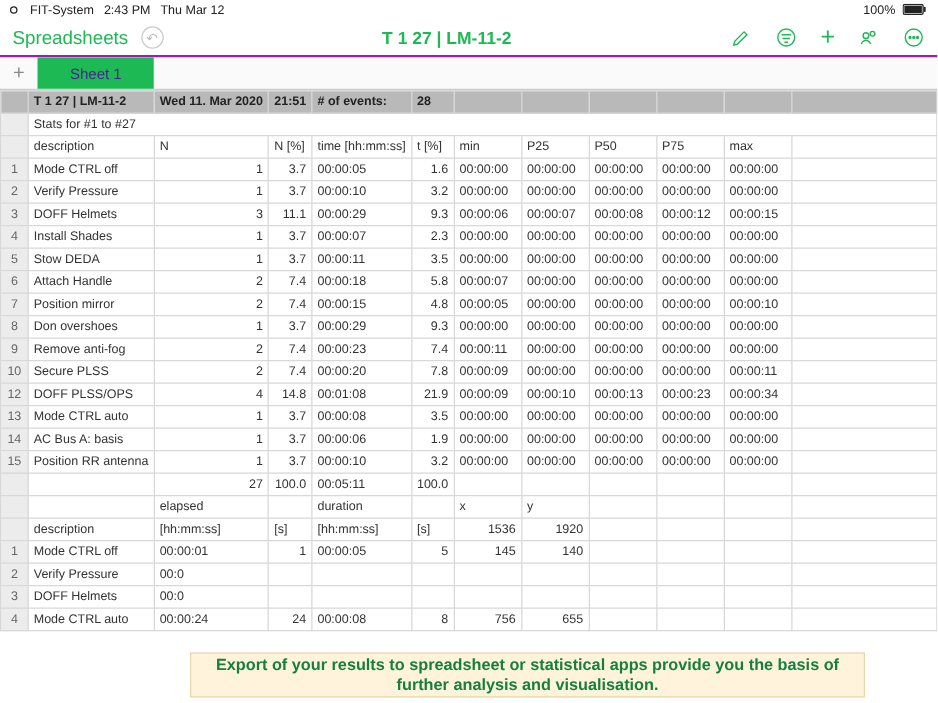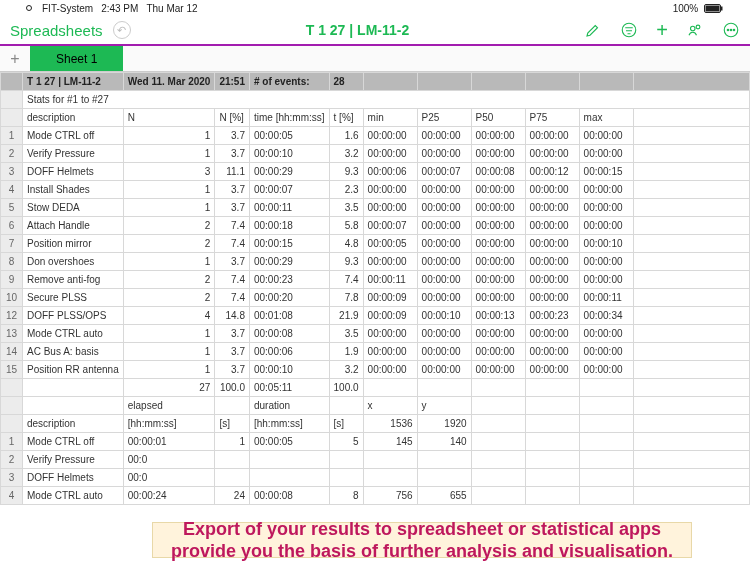--- a/index.html
+++ b/index.html
@@ -1,41 +1,41 @@
 <!DOCTYPE html>
 <html><head>
 <meta charset="utf-8">
 <style>
   * { box-sizing: border-box; margin: 0; padding: 0; }
   body { font-family: -apple-system, "Helvetica Neue", Arial, sans-serif; font-size: 11px; color: #333; width: 750px; height: 562px; background: #fff; overflow: hidden; }
-  .statusbar { height: 16px; display: flex; align-items: center; padding: 0 26px; font-size: 10px; color: #222; background: #fff; }
+  .statusbar { height: 16px; display: flex; align-items: center; padding: 0 8px; font-size: 10px; color: #222; background: #fff; }
   .statusbar .left { display: flex; gap: 8px; align-items: center; }
   .statusbar .right { margin-left: auto; }
   .dot { width: 6px; height: 6px; border-radius: 50%; border: 1px solid #222; display:inline-block; margin-right:2px; }
   .toolbar { height: 30px; border-bottom: 2px solid #a21caf; display: flex; align-items: center; padding: 0 10px; gap: 10px; }
   .tb-left { color: #1db954; font-size: 15px; font-weight: 500; }
   .tb-undo { width:18px;height:18px;border:1px solid #ccc;border-radius:50%;display:flex;align-items:center;justify-content:center;color:#bbb;font-size:11px;}
   .tb-center { flex: 1; text-align: center; color: #1db954; font-weight: 600; font-size: 14px; }
   .tb-right { display:flex;gap:18px;align-items:center;}
   .tb-icon { width:18px;height:18px;display:flex;align-items:center;justify-content:center;}
   .tb-icon svg { width:18px;height:18px;stroke:#1db954;fill:none;stroke-width:1.5;}
   .tb-plus { color:#1db954;font-size:20px;font-weight:300;line-height:1;}
   .tabs { height: 26px; display:flex;align-items:stretch;border-bottom:1px solid #ccc;background:#fafafa;}
   .tab-add { width:30px;display:flex;align-items:center;justify-content:center;color:#888;font-size:16px;}
-  .tab { padding:0 26px;display:flex;align-items:center;background:#1db954;color:#000000;font-size:12px;}
+  .tab { padding:0 26px;display:flex;align-items:center;background:#1db954;color:#4c1d95;font-size:12px;}
   .sheet { overflow:auto;height:490px;}
   table { border-collapse: collapse; width:100%; }
   th, td { border: 1px solid #d8d8d8; height: 18px; padding: 0 4px; font-size: 10px; white-space: nowrap; text-align: left; vertical-align: middle; }
   th { background:#ececec;font-weight:500;color:#666;text-align:center;}
   .rowhead { background:#ececec;font-weight:500;color:#666;text-align:center;width:22px;font-size:10px;}
   .hdr th { background:#b9b9b9;color:#222;font-weight:700;text-align:left;padding-left:4px;}
   .num { text-align:right;}
   .c-desc{width:98px;} .c-n{width:42px;} .c-np{width:34px;} .c-time{width:62px;} .c-tp{width:34px;} .c-min{width:54px;} .c-p25{width:54px;} .c-p50{width:54px;} .c-p75{width:54px;} .c-max{width:54px;} .c-blank{width:auto;}
   .overlay { position:absolute;left:152px;top:522px;width:540px;height:36px;background:#fff3dc;border:1px solid #e8d8a8;display:flex;align-items:center;justify-content:center;text-align:center;}
-  .overlay span { color:#be185d;font-weight:700;font-size:18px;line-height:1.25;}
+  .overlay span { color:#15803d;font-weight:700;font-size:13px;line-height:1.25;}
 </style>
 </head>
 <body>
 
 <div class="statusbar">
   <div class="left">
     <span class="dot"></span>
     <span>FIT-System</span>
     <span>2:43 PM</span>
     <span>Thu Mar 12</span>

